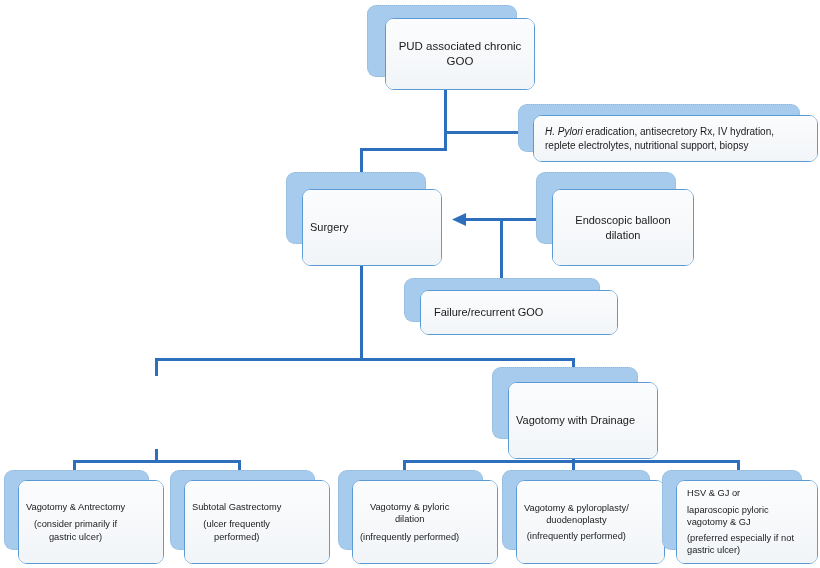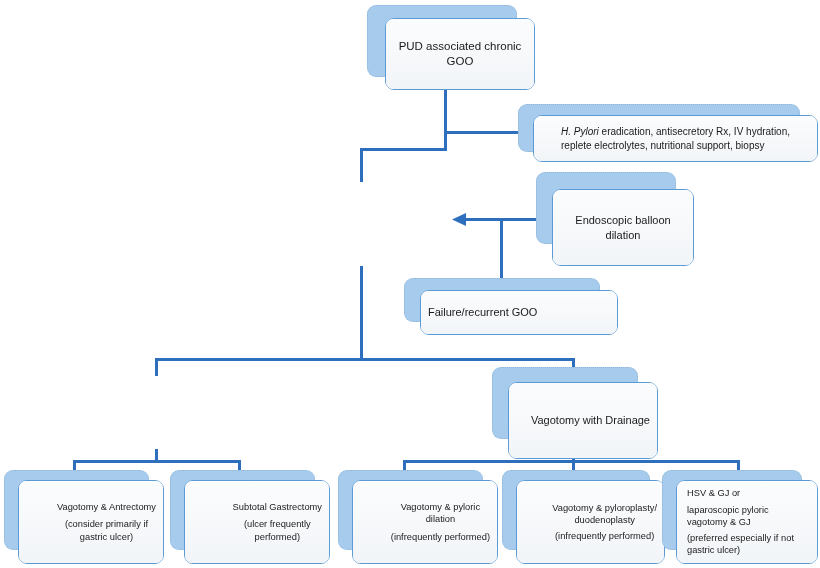--- a/index.html
+++ b/index.html
@@ -25,21 +25,21 @@
     border-radius:9px;
     box-sizing:border-box;
     display:flex;
     align-items:center;
     justify-content:center;
   }
   .node .card .inner{
     background:linear-gradient(#fbfcfd,#f2f5f8);
     width:100%;height:100%;
     border-radius:7px;
-    display:flex;align-items:center;justify-content:flex-end;
+    display:flex;align-items:center;justify-content:flex-start;
     box-sizing:border-box;
   }
   .node .txt{
     color:#1a1a1a;
     text-align:center;
     line-height:1.32;
     padding:0 7px;
     box-sizing:border-box;
   }
   .node.left-text .txt{text-align:left;}
@@ -99,40 +99,48 @@
     <div class="card" style="left:18px;top:13px;width:150px;height:72px;">
       <div class="inner">
           <div class="txt">PUD associated  chronic GOO</div>
         </div>
     </div>
   </div>
 
   <div class="node s10 left-text" style="left:518px;top:104px;width:300px;height:62px;">
     <div class="shadow" style="left:0;top:0;width:282px;height:48px;"></div>
     <div class="card" style="left:15px;top:11px;width:285px;height:47px;">
-      <div class="inner" style="padding:0 20px;">
+      <div class="inner" style="padding:0 4px;">
         <div class="txt"><span class="ital">H. Pylori</span><span> eradication,  antisecretory Rx, IV hydration,  replete electrolytes, nutritional  support, biopsy</span></div>
       </div>
     </div>
   </div>
 
+  <div class="node s11" style="left:286px;top:172px;width:160px;height:95px;">
+    <div class="shadow" style="left:0;top:0;width:140px;height:72px;"></div>
+    <div class="card" style="left:16px;top:17px;width:140px;height:77px;">
+      <div class="inner">
+          <div class="txt">Surgery</div>
+        </div>
+    </div>
+  </div>
 
   <div class="node s11" style="left:536px;top:172px;width:160px;height:95px;">
     <div class="shadow" style="left:0;top:0;width:140px;height:72px;"></div>
     <div class="card" style="left:16px;top:17px;width:142px;height:77px;">
       <div class="inner">
           <div class="txt">Endoscopic balloon dilation</div>
         </div>
     </div>
   </div>
 
   <div class="node s11 left-text" style="left:404px;top:278px;width:210px;height:60px;">
     <div class="shadow" style="left:0;top:0;width:196px;height:44px;"></div>
     <div class="card" style="left:16px;top:12px;width:198px;height:45px;">
-      <div class="inner" style="">
+      <div class="inner" style="padding-left:6px;">
           <div class="txt">Failure/recurrent GOO</div>
         </div>
     </div>
   </div>
 
 
   <div class="node s11" style="left:492px;top:367px;width:168px;height:93px;">
     <div class="shadow" style="left:0;top:0;width:146px;height:72px;"></div>
     <div class="card" style="left:16px;top:15px;width:150px;height:77px;">
       <div class="inner">

